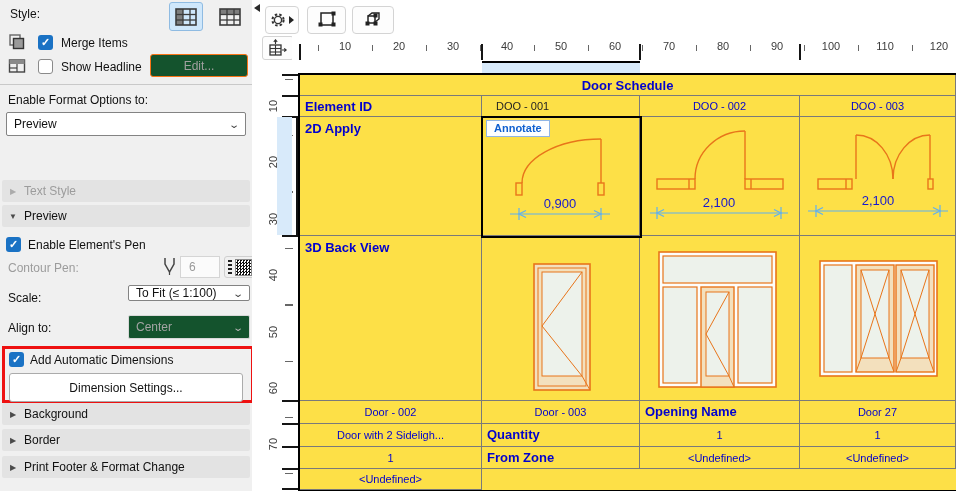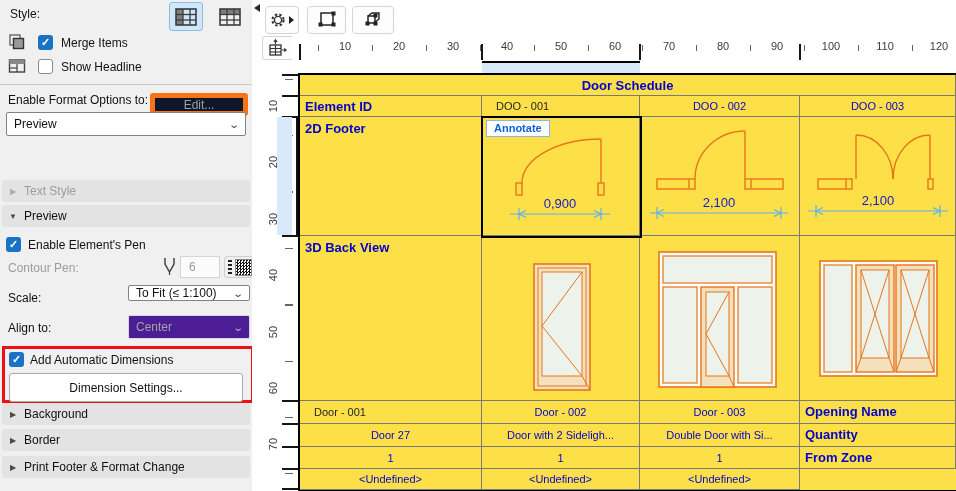--- a/index.html
+++ b/index.html
@@ -9,25 +9,25 @@
   
   .left-panel{position:absolute;left:0;top:0;width:252px;height:491px;background:#f0f0f0;border-right:1px solid #c9c9c9;}
   .lp-label{position:absolute;font-size:12px;color:#111;}
   .lp-label.dis{color:#9c9c9c;}
   .stylebtn{position:absolute;width:32px;height:27px;border-radius:3px;display:flex;align-items:center;justify-content:center;border:1px solid transparent;background:transparent;}
   .stylebtn.sel{background:#cfe7fb;border-color:#8fbbe2;}
   .cb{position:absolute;width:15px;height:15px;border-radius:3px;box-sizing:border-box;}
   .cb.on{background:#1a72c4;color:#fff;font-size:11px;line-height:15px;text-align:center;font-weight:bold;}
   .cb.off{background:#fff;border:1px solid #8a8a8a;}
   .btn{position:absolute;display:flex;align-items:center;justify-content:center;font-size:12px;border-radius:3px;box-sizing:border-box;}
-  .btn.dis{background:#0f172a;border:5px solid #f97316;color:#a0a0a0;margin-top:39px;}
+  .btn.dis{background:#14532d;border:1px solid #f97316;color:#a0a0a0;}
   .btn.white{background:#fff;border:1px solid #ababab;color:#111;}
   .divider{position:absolute;left:0;width:252px;height:1px;background:#c9c9c9;}
   .dd{position:absolute;display:flex;align-items:center;justify-content:space-between;box-sizing:border-box;padding:0 7px;background:#fff;border:1px solid #838383;border-radius:2px;font-size:12px;color:#111;}
-  .dd.dis{background:#4c1d95;border-color:#d9d9d9;color:#a4a4a4;}
+  .dd.dis{background:#14532d;border-color:#d9d9d9;color:#a4a4a4;}
   .chev{font-size:10px;color:#444;transform:scaleX(1.4);}
   .dd.dis .chev{color:#b5b5b5;}
   .secbar{position:absolute;left:2px;width:248px;height:22px;background:#e3e3e3;display:flex;align-items:center;border-radius:2px;}
   .secbar .arr{width:22px;text-align:center;font-size:8px;color:#4a4a4a;}
   .secbar .stext{font-size:12px;color:#111;}
   .secbar.dis .arr{color:#ababab;}
   .secbar.dis .stext{color:#9c9c9c;}
   .redbox{position:absolute;left:2px;top:346px;width:246px;height:51px;border:3px solid #ee1111;}
   .penfield{position:absolute;left:180px;top:256px;width:40px;height:22px;background:#fbfbfb;border:1px solid #d5d5d5;box-sizing:border-box;font-size:12px;color:#9a9a9a;display:flex;align-items:center;padding-left:8px;}
   .swatch{position:absolute;left:224px;top:256px;width:32px;height:22px;background:#f0f0f0;border:1px solid #cfcfcf;border-radius:3px;box-sizing:border-box;display:flex;align-items:center;gap:3px;padding:0 3px;}
@@ -297,38 +297,36 @@
   <div class="vbar-black"></div>
 
   <div class="sched">
     <div class="cell title-cell">Door Schedule</div>
 
     <div class="cell rowlbl">Element ID</div>
     <div class="cell val dark">DOO - 001</div>
     <div class="cell val">DOO - 002</div>
     <div class="cell val">DOO - 003</div>
 
-    <div class="cell rowlbl mid">2D Footer</div>
+    <div class="cell rowlbl mid">2D Apply</div>
     <div class="cell"></div>
     <div class="cell"></div>
     <div class="cell"></div>
 
     <div class="cell rowlbl mid">3D Back View</div>
     <div class="cell"></div>
     <div class="cell"></div>
     <div class="cell"></div>
 
-    <div class="cell val dark">Door - 001</div>
     <div class="cell val">Door - 002</div>
     <div class="cell val">Door - 003</div>
 
     <div class="cell rowlbl">Opening Name</div>
     <div class="cell val">Door 27</div>
     <div class="cell val">Door with 2 Sideligh...</div>
-    <div class="cell val">Double Door with Si...</div>
 
     <div class="cell rowlbl">Quantity</div>
     <div class="cell val">1</div>
     <div class="cell val">1</div>
     <div class="cell val">1</div>
 
     <div class="cell rowlbl">From Zone</div>
     <div class="cell val">&lt;Undefined&gt;</div>
     <div class="cell val">&lt;Undefined&gt;</div>
     <div class="cell val">&lt;Undefined&gt;</div>

